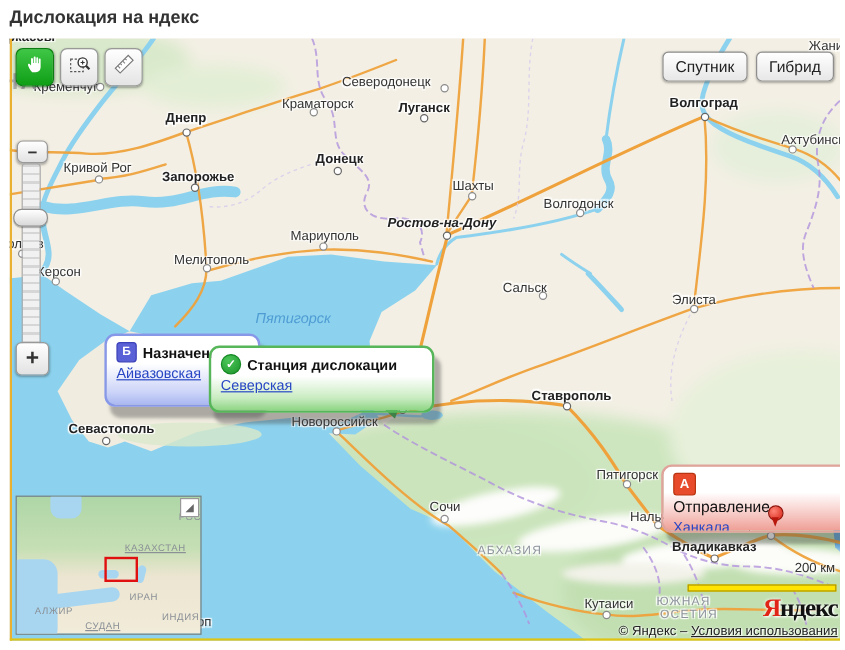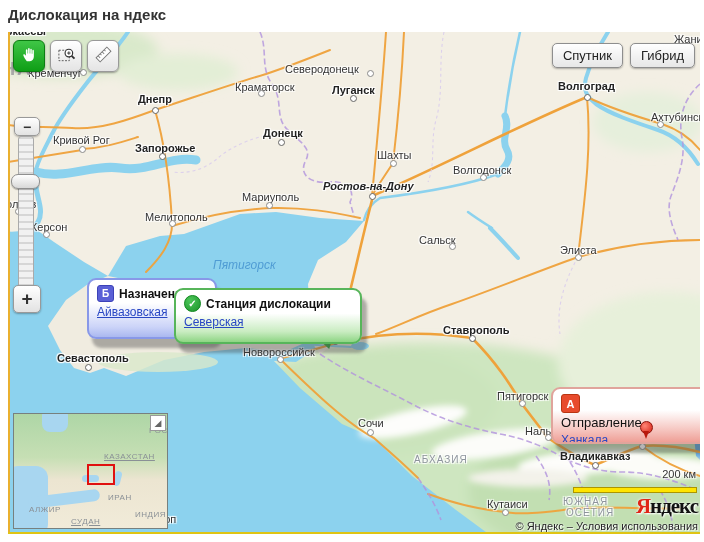--- a/index.html
+++ b/index.html
@@ -8,21 +8,21 @@
   #map{position:absolute;left:8px;top:32px;width:692px;height:502px;overflow:hidden;background:#f3efe4;cursor:grab;}
   .edge-left{position:absolute;left:0;top:0;width:2px;height:100%;background:#eab02f;z-index:50;}
   .edge-bottom{position:absolute;left:0;bottom:0;width:100%;height:2px;background:#dfc414;z-index:50;}
   #map-art{position:absolute;left:0;top:0;z-index:0;}
   
   .lbl{position:absolute;font-size:11px;color:#333;white-space:nowrap;z-index:6;
        text-shadow:1px 1px 1px #fff,-1px -1px 1px #fff,1px -1px 1px #fff,-1px 1px 1px #fff;}
   .lbl.bold{font-weight:bold;color:#222;}
   .lbl.country{font-size:19px;font-weight:bold;color:#a9a9a9;letter-spacing:2px;text-shadow:none;}
   .lbl.sea{font-style:italic;font-size:12px;color:#4f9cd4;text-shadow:none;}
-  .lbl.region{font-size:10px;color:#8d949c;letter-spacing:1px;padding-left:16px;}
+  .lbl.region{font-size:10px;color:#8d949c;letter-spacing:1px;}
   .dot{position:absolute;width:5px;height:5px;border-radius:50%;background:#fff;border:1px solid #8a8a8a;z-index:6;}
   .dot-b{border-color:#666;}
   
   #tools{position:absolute;left:5px;top:8px;display:flex;gap:5px;z-index:30;}
   .tool{width:30px;height:30px;border-radius:6px;border:1px solid #999;background:linear-gradient(#fff,#e4e4e4);
         box-shadow:0 1px 2px rgba(0,0,0,.35);display:flex;align-items:center;justify-content:center;cursor:pointer;}
   .tool.active{background:linear-gradient(#3fc646,#0f9e16);border-color:#0b7d11;}
   
   #map-types{position:absolute;top:11px;right:5px;display:flex;gap:7px;z-index:30;}
   .type-btn{height:21px;padding:1px 10px;border-radius:5px;border:1px solid #8e8e8e;background:linear-gradient(#fff,#e7e7e7);
@@ -72,21 +72,21 @@
     display:flex;align-items:center;justify-content:center;font-size:9px;color:#666;cursor:pointer;}
   
   #scale-label{position:absolute;right:4px;top:436px;font-size:11px;color:#333;z-index:26;
     text-shadow:1px 1px 1px #fff,-1px -1px 1px #fff;}
   #scale-bar{position:absolute;right:3px;top:455px;width:122px;height:4px;background:#ffe400;border:1px solid #ac9500;z-index:26;}
   #logo{position:absolute;right:2px;top:462px;font-size:21px;font-weight:bold;z-index:26;letter-spacing:-1px;
     text-shadow:0 0 3px #fff,1px 1px 2px #fff;color:#111;font-family:Liberation Serif, serif;}
   #logo .ya{color:#e02517;}
   #copyright{position:absolute;right:2px;top:488px;font-size:11px;color:#222;z-index:26;white-space:nowrap;
     text-shadow:0 0 2px #fff,1px 1px 1px #fff;}
-  #copyright a{color:#222;cursor:pointer;}
+  #copyright a{color:#222;text-decoration:underline;cursor:pointer;}
 </style>
 </head>
 <body>
 
 <div id="stage">
   <div id="page-title">Дислокация на ндекс</div>
 
   <div id="map">
 
     <svg id="map-art" width="692" height="502" viewBox="0 0 692 502">

